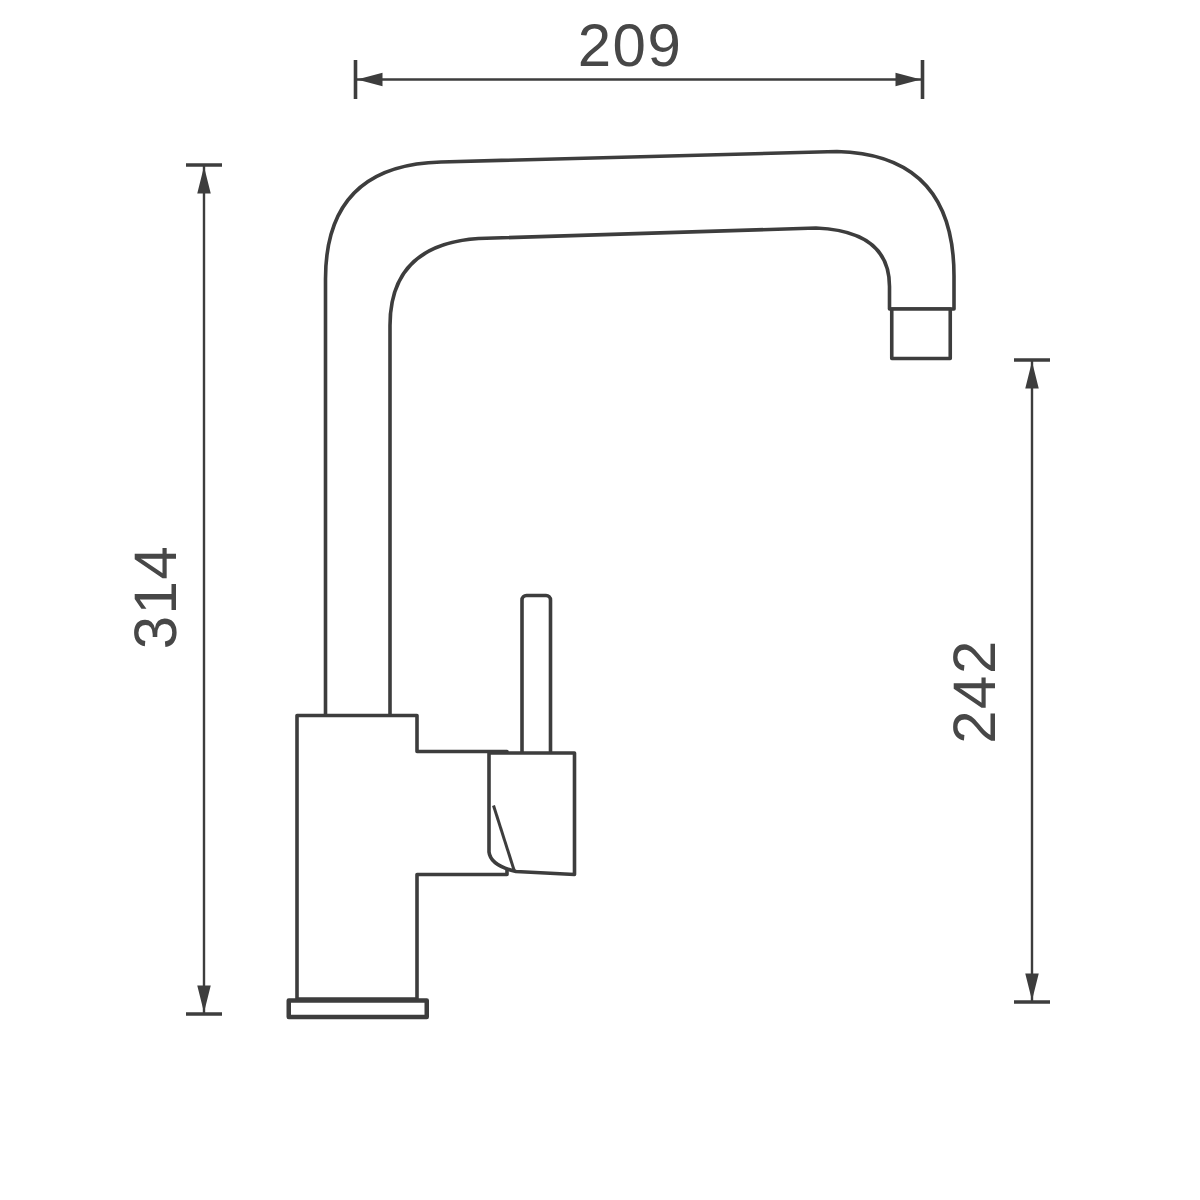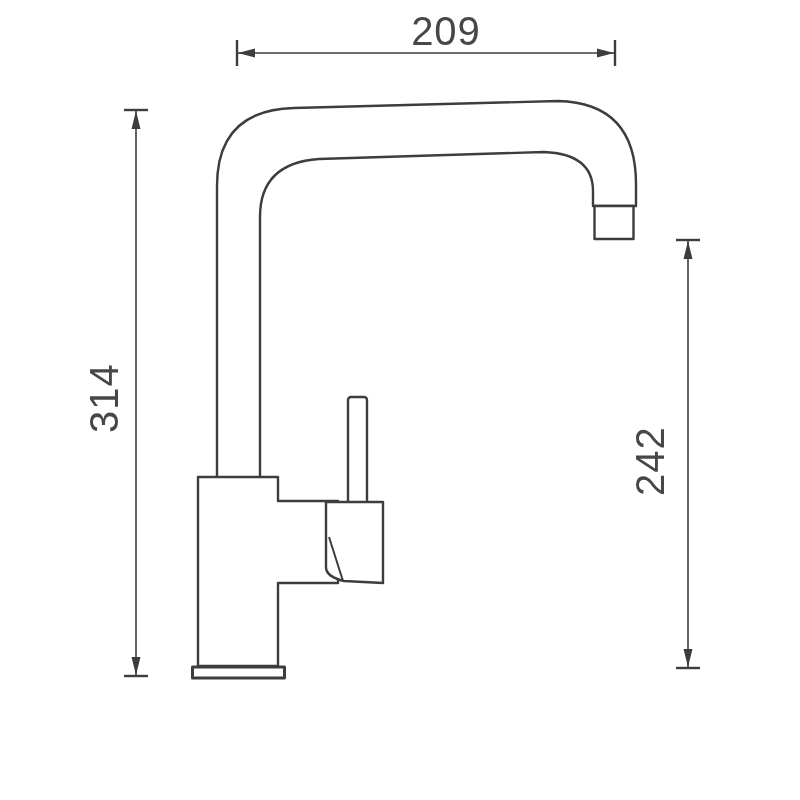--- a/index.html
+++ b/index.html
@@ -103,19 +103,19 @@
 
     <g>
       <line class="dim-line" x1="688" y1="240" x2="688" y2="668"></line>
       <line class="dim-tick" x1="676" y1="240" x2="700" y2="240"></line>
       <line class="dim-tick" x1="676" y1="668" x2="700" y2="668"></line>
       <polygon class="dim-arrow" points="688,241 683.5,259 692.5,259"></polygon>
       <polygon class="dim-arrow" points="688,667 683.5,649 692.5,649"></polygon>
     </g>
   </svg>
 
-  <div class="dim-label" style="left:446px; top:31px;">209</div>
+  <div class="dim-label" style="left:420px; top:31px;">209</div>
 
   <div class="dim-label vertical" style="left:104px; top:398px;">314</div>
 
   <div class="dim-label vertical" style="left:650px; top:461px;">242</div>
 
 </div>
 
 </body></html>

